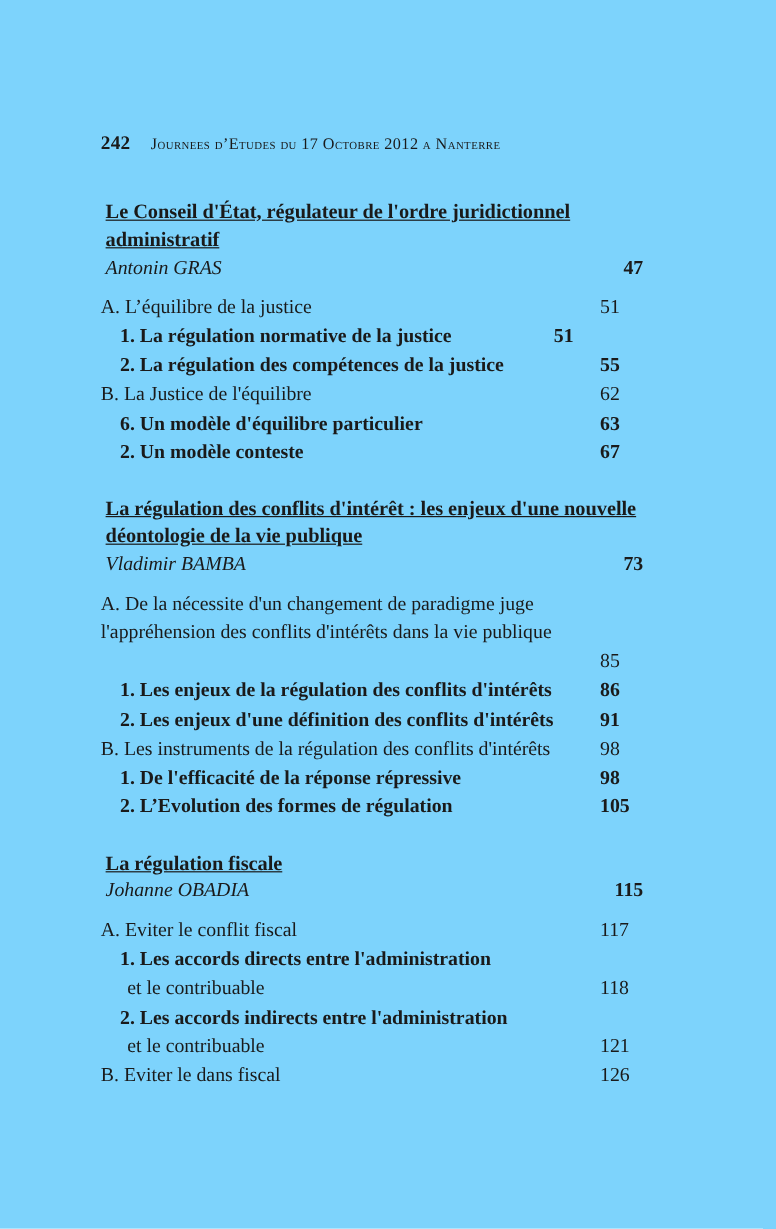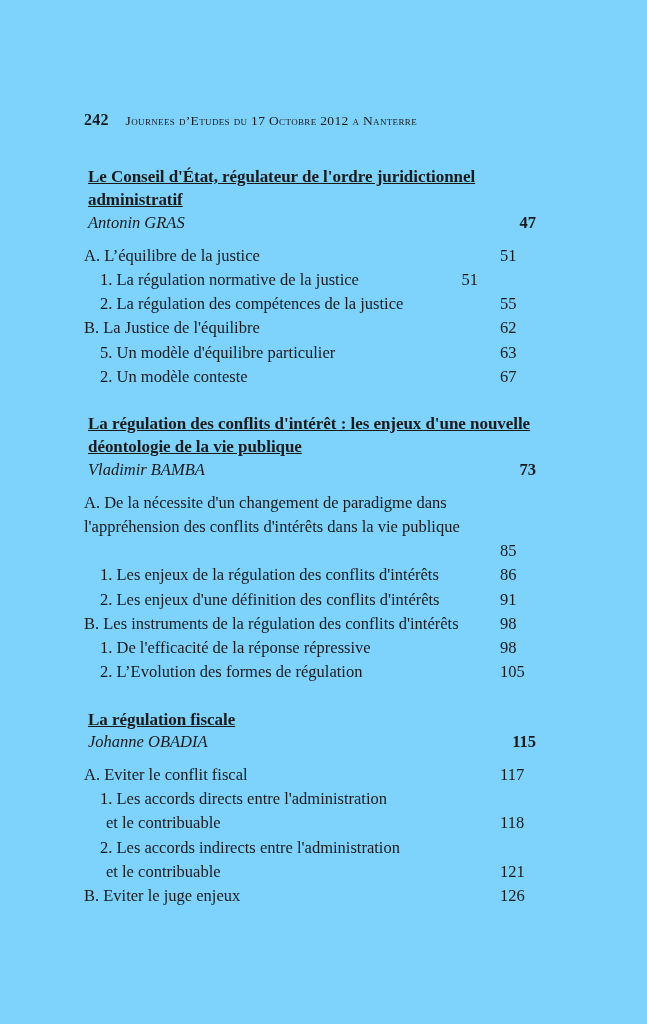--- a/index.html
+++ b/index.html
@@ -89,21 +89,21 @@
     line-height: 1.47;
   }
   .sec-row .sec-text { flex: 0 1 auto; }
   .sec-row .sec-page {
     margin-left: auto;
     min-width: 34px;
     text-align: left;
     padding-right: 2px;
   }
   .sec-row.level-1 { padding-left: 0px; }
-  .sec-row.level-2 { padding-left: 16px; }
+  .sec-row.level-2 { padding-left: 16px; font-weight: bold; }
   
   .sec-row.cont-hang { padding-left: 0px; flex-direction: column; }
   .sec-row.cont-indent { padding-left: 22px; }
   
   .sec-row .sec-page.inset {
     margin-left: auto;
     margin-right: 56px;
     min-width: 0;
   }
   .sec-page.empty { visibility: hidden; }
@@ -136,38 +136,38 @@
           </div>
           <div class="sec-row level-2">
             <span class="sec-text">2. La régulation des compétences de la justice</span>
             <span class="sec-page">55</span>
           </div>
           <div class="sec-row level-1">
             <span class="sec-text">B. La Justice de l'équilibre</span>
             <span class="sec-page">62</span>
           </div>
           <div class="sec-row level-2">
-            <span class="sec-text">5. Un modèle d'équilibre particulier</span>
+            <span class="sec-text">6. Un modèle d'équilibre particulier</span>
             <span class="sec-page">63</span>
           </div>
           <div class="sec-row level-2">
             <span class="sec-text">2. Un modèle conteste</span>
             <span class="sec-page">67</span>
           </div>
         </div>
       </div>
       <div class="entry">
         <div class="art-title">La régulation des conflits d'intérêt : les enjeux d'une nouvelle déontologie de la vie publique</div>
         <div class="art-author-row">
           <span class="art-author">Vladimir BAMBA</span>
           <span class="art-page">73</span>
         </div>
         <div class="sections">
           <div class="sec-row level-1">
-            <span class="sec-text">A. De la nécessite d'un changement de paradigme dans</span>
+            <span class="sec-text">A. De la nécessite d'un changement de paradigme juge</span>
             <span class="sec-page empty"></span>
           </div>
           <div class="sec-row cont-hang">
             <span class="sec-text">l'appréhension des conflits d'intérêts dans la vie publique</span>
             <span class="sec-page">85</span>
           </div>
           <div class="sec-row level-2">
             <span class="sec-text">1. Les enjeux de la régulation des conflits d'intérêts</span>
             <span class="sec-page">86</span>
           </div>
@@ -210,20 +210,20 @@
           </div>
           <div class="sec-row level-2">
             <span class="sec-text">2. Les accords indirects entre l'administration</span>
             <span class="sec-page empty"></span>
           </div>
           <div class="sec-row cont-indent">
             <span class="sec-text">et le contribuable</span>
             <span class="sec-page">121</span>
           </div>
           <div class="sec-row level-1">
-            <span class="sec-text">B. Eviter le juge enjeux</span>
+            <span class="sec-text">B. Eviter le dans fiscal</span>
             <span class="sec-page">126</span>
           </div>
         </div>
       </div>
     </div>
 
 </div>
 
 </body></html>

